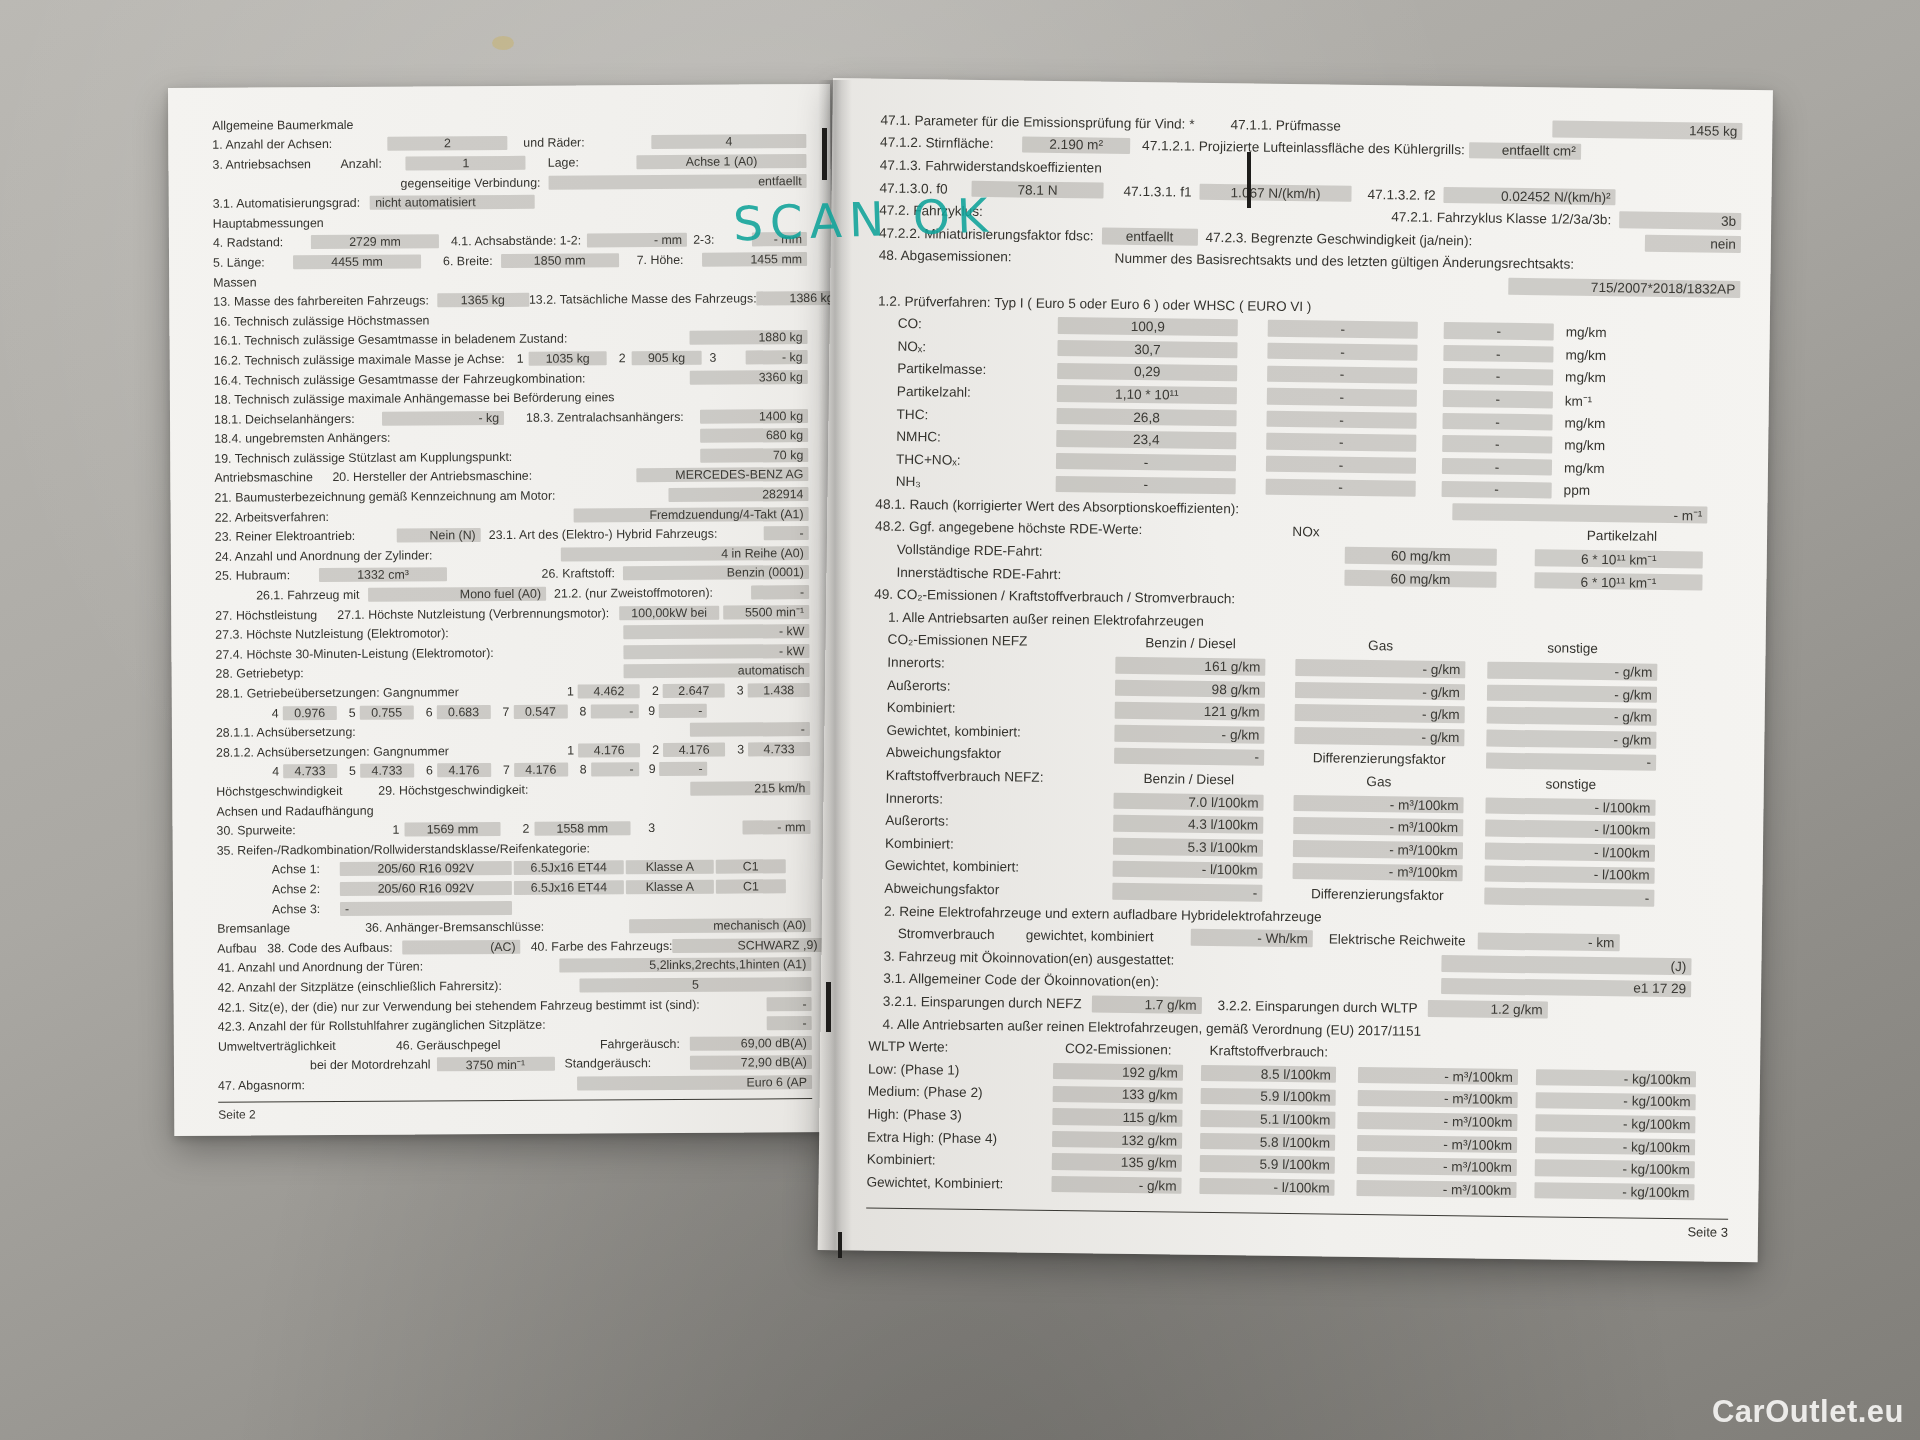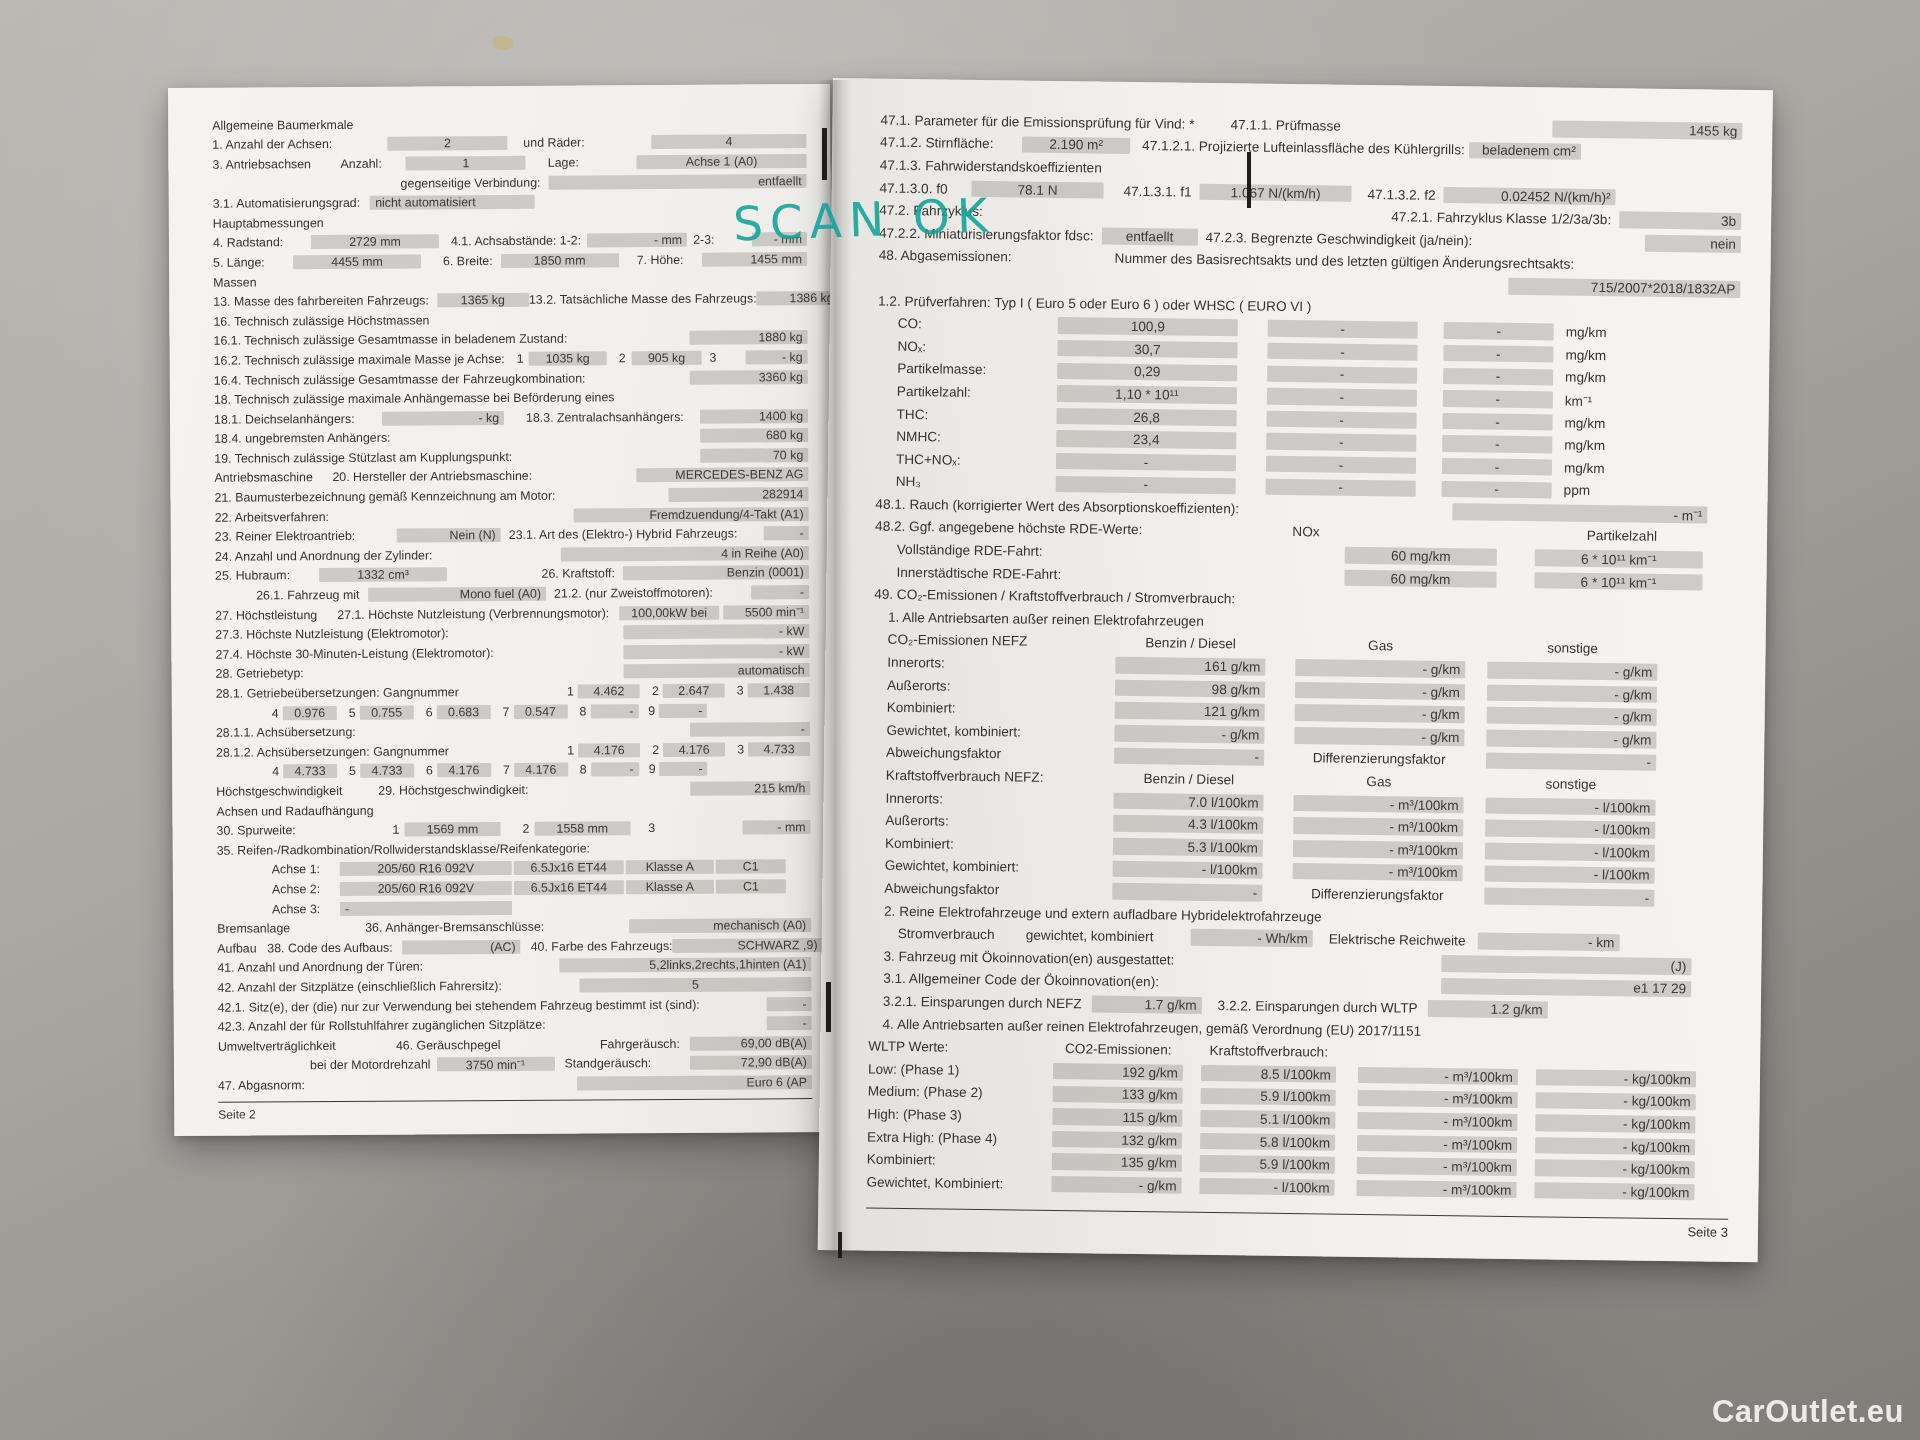--- a/index.html
+++ b/index.html
@@ -187,21 +187,21 @@
         <span class="seg seg-f"></span>
         <div class="seg seg-b a-r" style="width: 140px;">282914</div>
       </div>
       <div class="row">
         <span class="seg seg-t">22. Arbeitsverfahren:</span>
         <span class="seg seg-f"></span>
         <div class="seg seg-b a-r" style="width: 235px;">Fremdzuendung/4-Takt (A1)</div>
       </div>
       <div class="row">
         <span class="seg seg-t" style="width: 182px;">23. Reiner Elektroantrieb:</span>
-        <div class="seg seg-b a-r" style="width: 104px; text-align: right;">Nein (N)</div>
+        <div class="seg seg-b a-r" style="width: 84px; text-align: right;">Nein (N)</div>
         <span class="seg seg-g" style="width: 8px;"></span>
         <span class="seg seg-t">23.1. Art des (Elektro-) Hybrid Fahrzeugs:</span>
         <span class="seg seg-f"></span>
         <div class="seg seg-b a-r" style="width: 45px;">-</div>
       </div>
       <div class="row">
         <span class="seg seg-t">24. Anzahl und Anordnung der Zylinder:</span>
         <span class="seg seg-f"></span>
         <div class="seg seg-b a-r" style="width: 248px;">4 in Reihe (A0)</div>
       </div>
@@ -459,21 +459,21 @@
         <span class="seg seg-t">47.1.1. Prüfmasse</span>
         <span class="seg seg-f"></span>
         <div class="seg seg-b a-r" style="width: 190px;">1455 kg</div>
       </div>
       <div class="row">
         <span class="seg seg-t" style="width: 142px;">47.1.2. Stirnfläche:</span>
         <div class="seg seg-b" style="width: 108px;">2.190 m²</div>
         <span class="seg seg-g" style="width: 12px;"></span>
         <span class="seg seg-t">47.1.2.1. Projizierte Lufteinlassfläche des Kühlergrills:</span>
         <span class="seg seg-g" style="width: 4px;"></span>
-        <div class="seg seg-b a-r" style="width: 112px;">beladenem cm²</div>
+        <div class="seg seg-b a-r" style="width: 112px;">entfaellt cm²</div>
       </div>
       <div class="row">
         <span class="seg seg-t">47.1.3. Fahrwiderstandskoeffizienten</span>
       </div>
       <div class="row">
         <span class="seg seg-t" style="width: 92px;">47.1.3.0. f0</span>
         <div class="seg seg-b" style="width: 132px;">78.1 N</div>
         <span class="seg seg-g" style="width: 20px;"></span>
         <span class="seg seg-t">47.1.3.1. f1</span>
         <span class="seg seg-g" style="width: 8px;"></span>

